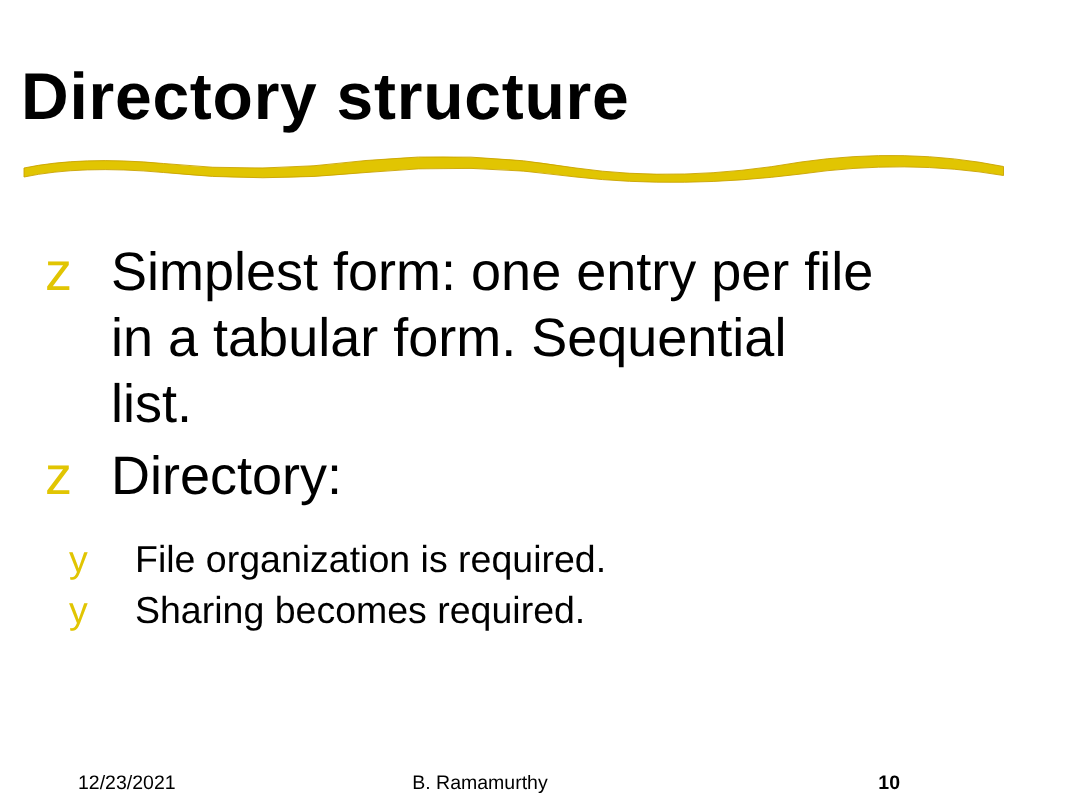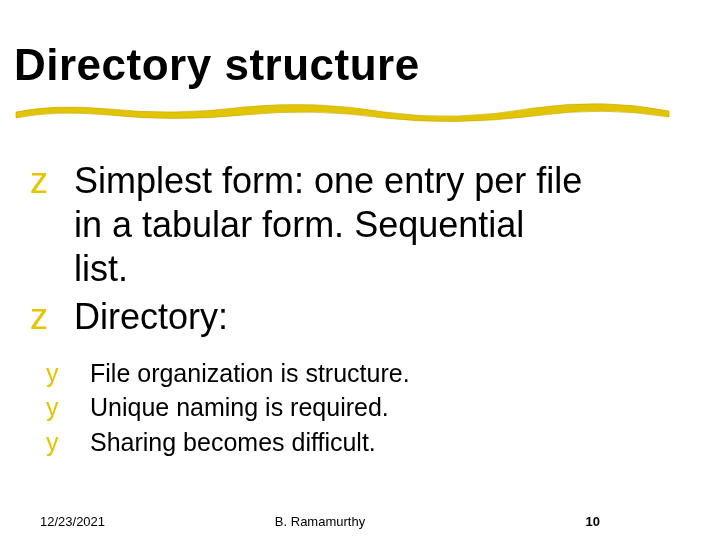--- a/index.html
+++ b/index.html
@@ -72,21 +72,21 @@
   .bul.z { color: #e1c502; }
   .bul.y { color: #e1c502; }
   .footer {
     position: absolute;
     bottom: 26px;
     left: 40px;
     right: 40px;
     font-size: 13px;
     color: #000;
   }
-  .footer .date   { position: absolute; left: 0; }
+  .footer .date   { position: absolute; left: 12px; }
   .footer .author { position: absolute; left: 50%; transform: translateX(-50%); }
   .footer .page   { position: absolute; right: 0; font-weight: bold; }
 </style>
 </head>
 <body>
 
 <div class="slide">
 
   <div class="title-block">
     <h1 class="title">Directory structure</h1>
@@ -99,27 +99,24 @@
 
   <div class="body">
     <p class="level1">
       <span class="bul z">z</span><span>Simplest form: one entry per file in a tabular form. Sequential list.</span>
     </p>
     <p class="level1">
       <span class="bul z">z</span><span>Directory:</span>
     </p>
     <div class="level2-group">
       <p class="level2">
-        <span class="bul y">y</span><span>File organization is structure.</span>
+        <span class="bul y">y</span><span>File organization is required.</span>
       </p>
       <p class="level2">
-        <span class="bul y">y</span><span>Unique naming is required.</span>
-      </p>
-      <p class="level2">
-        <span class="bul y">y</span><span>Sharing becomes difficult.</span>
+        <span class="bul y">y</span><span>Sharing becomes required.</span>
       </p>
     </div>
   </div>
 
   <div class="footer">
     <span class="date">12/23/2021</span>
     <span class="author">B. Ramamurthy</span>
     <span class="page">10</span>
   </div>
 

